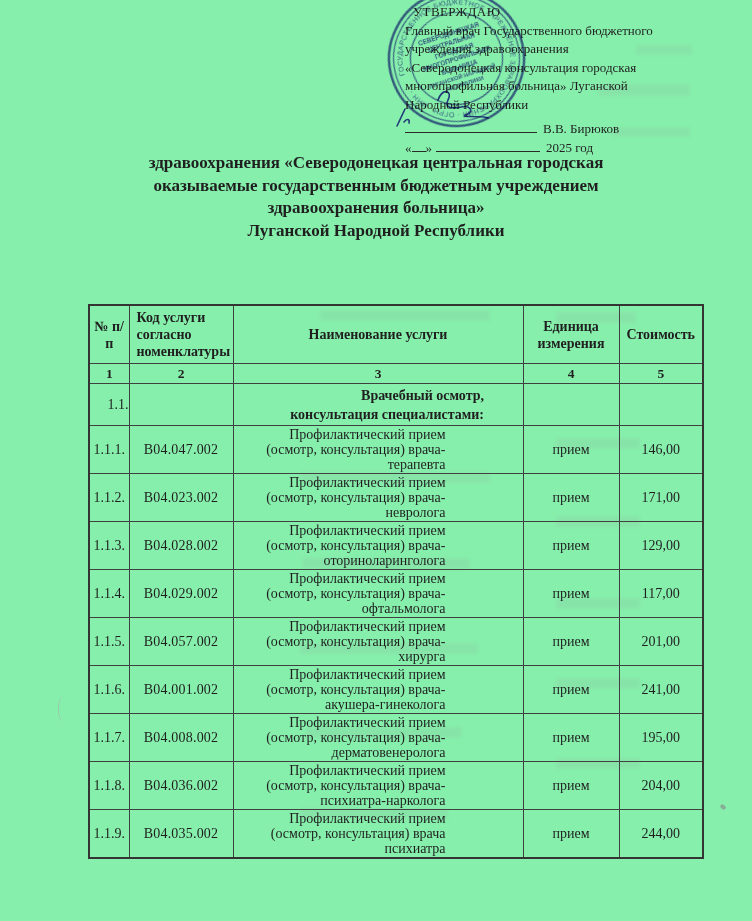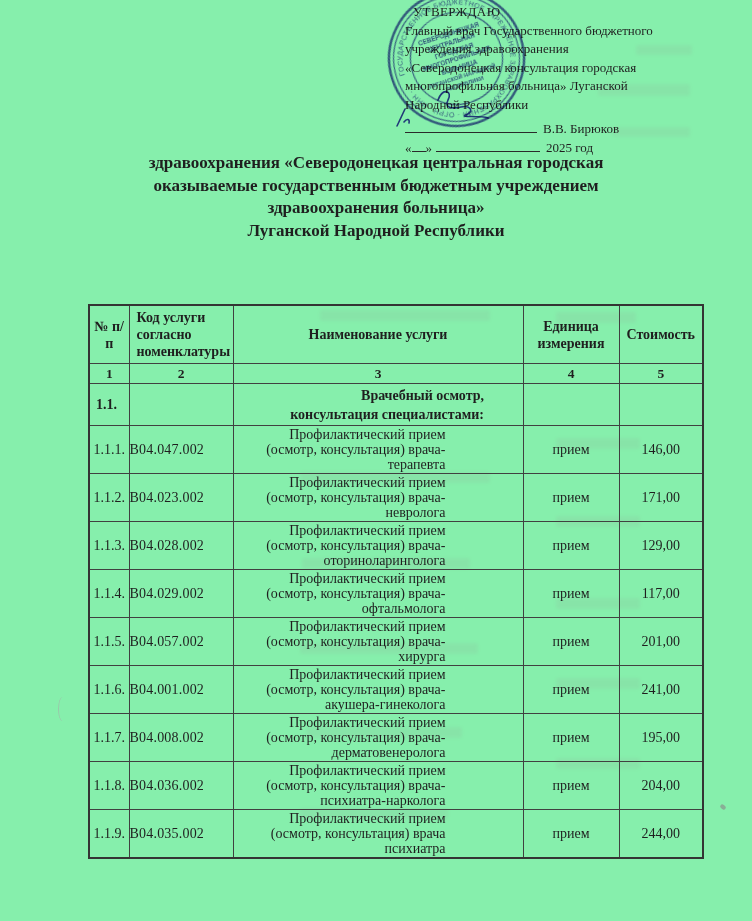--- a/index.html
+++ b/index.html
@@ -39,26 +39,26 @@
   .price th, .price td { border:1.5px solid #404040; vertical-align:middle;
     font-size:14px; }
   col.c1{width:40px} col.c2{width:104px} col.c3{width:290px}
   col.c4{width:96px} col.c5{width:84px}
   .price thead th { font-weight:bold; height:52px; padding:3px 4px;
     text-align:center; line-height:17px; }
   .price thead th.th-code { text-align:left; padding-left:7px;margin-left:48px; }
   .num-row td { height:20px; font-weight:bold; text-align:center;
     font-size:13.5px; padding:0 2px; }
   .section-row td { height:42px; }
-  .section-num { font-weight:bold; text-align:left;
+  .section-num { font-weight:normal; text-align:right;
     padding-left:6px; }
   .section-title { font-weight:bold; text-align:center; }
   .section-title > div { max-width:212px; margin:0 auto; line-height:19px;text-align:right; }
   .rownum  { text-align:center; }
-  .code    { letter-spacing:.2px; }
+  .code    { text-align:center; letter-spacing:.2px; }
   .name    { text-align:left; padding:2px 4px 2px 9px; }
   .name > div { width:203px; line-height:15px;text-align:right; }
   .unit    { text-align:center; }
   .price-val { text-align:center; }
   .data-row td { padding-top:1px; padding-bottom:1px; }
   
   .bleed { position:absolute; background:#93a193; opacity:.13;
     filter:blur(1.8px); border-radius:2px; }
   .speck { position:absolute; left:720px; top:805px; width:6px; height:4px;
     background:#8b8b8b; opacity:.65; border-radius:2px;

